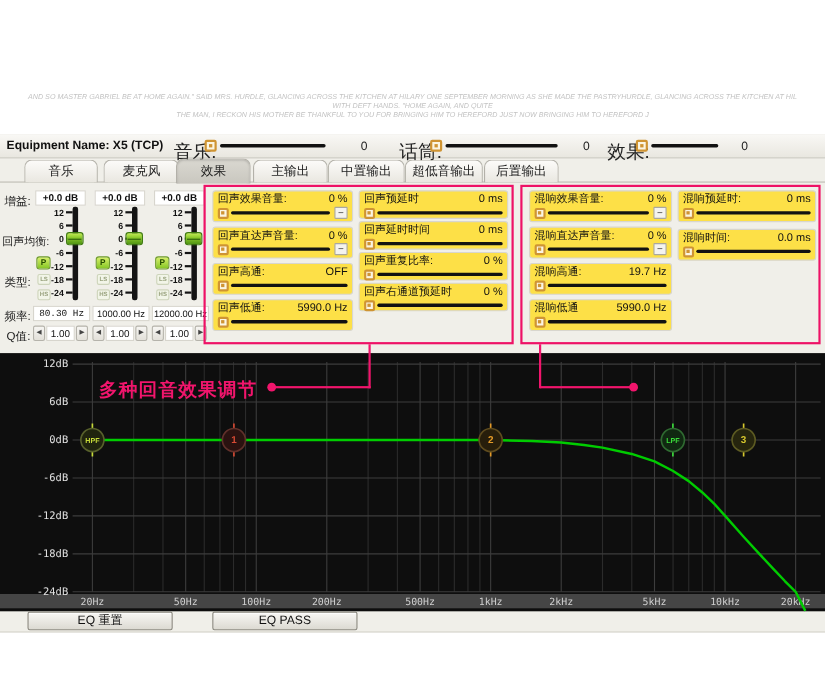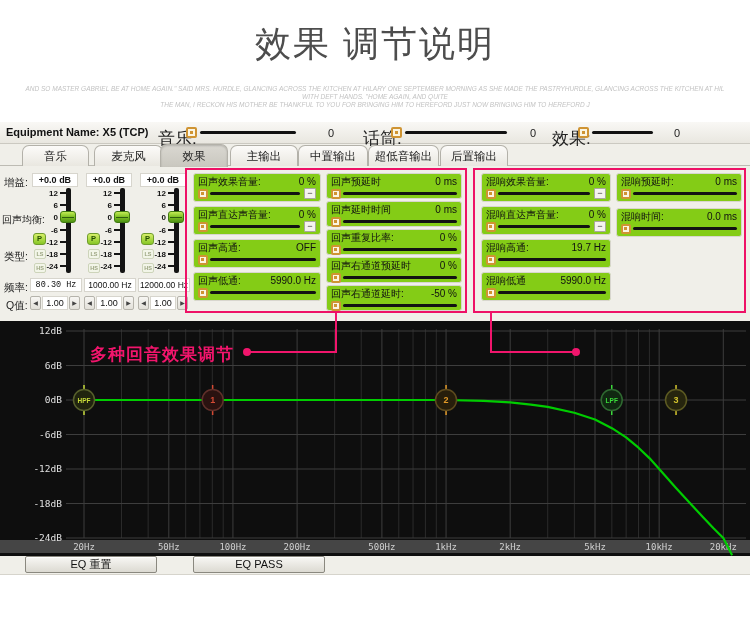--- a/index.html
+++ b/index.html
@@ -50,21 +50,21 @@
   .pbtn.sub{width:12px;height:10px;border:1px solid #cdd4ba;border-radius:2px;color:#9aa37f;font-size:5.5px;line-height:8px;
           background:#f2f5e8;}
   .spin-btn{position:absolute;width:11px;height:14px;box-sizing:border-box;border:1px solid #b5b3ab;
             background:linear-gradient(#f7f6f3,#e2e0d9);font-size:6px;color:#444;text-align:center;line-height:12px;border-radius:2px;}
   .spin-val{position:absolute;width:26px;height:14px;background:#fff;border:1px solid #d7d5cd;box-sizing:border-box;
             font-size:9px;color:#111;text-align:center;line-height:12px;}
 
   
   .groupbox{position:absolute;border:2px solid #ee1166;box-sizing:border-box;}
   .gcol{position:absolute;display:flex;flex-direction:column;}
-  .ctl{background:#84cc16;border:1px solid #d8d6ce;border-radius:3px;box-sizing:border-box;
+  .ctl{background:#fde047;border:1px solid #d8d6ce;border-radius:3px;box-sizing:border-box;
        padding:1px 4px 2px 4px;}
   .ctl-top{display:flex;justify-content:space-between;font-size:10px;color:#111;height:13px;line-height:13px;}
   .ctl-val{font-weight:normal;}
   .ctl-srow{display:flex;align-items:center;height:11px;}
   .ctl-handle{width:10px;height:10px;box-sizing:border-box;border:2px solid #cf9433;background:#fbf5e2;
               border-radius:2px;position:relative;flex:0 0 auto;}
   .ctl-handle::after{content:"";position:absolute;left:1px;top:1px;width:3px;height:3px;background:#cf9433;}
   .ctl-track{flex:1;height:3px;background:#121212;border-radius:2px;margin-left:2px;}
   .ctl-mute{flex:0 0 auto;width:12px;height:11px;margin-left:4px;box-sizing:border-box;border:1px solid #a9a79f;
             background:#f4f3ef;font-size:9px;line-height:9px;text-align:center;color:#333;border-radius:1px;}
@@ -81,21 +81,20 @@
   .fbtn{position:absolute;top:556px;width:132px;height:17px;box-sizing:border-box;
         border:1px solid #8a887f;border-radius:2px;background:linear-gradient(#f8f7f4,#dcdad2);
         font-size:11px;color:#111;text-align:center;line-height:15px;cursor:default;
         box-shadow:inset 0 1px 0 #fff;}
 </style>
 </head>
 <body>
 
 <div class="page">
 
-  <h1 class="hero-title">效果 调节说明</h1>
   <div class="fine">
     <div>AND SO MASTER GABRIEL BE AT HOME AGAIN."  SAID MRS. HURDLE, GLANCING ACROSS THE KITCHEN AT HILARY ONE SEPTEMBER MORNING AS SHE MADE THE PASTRYHURDLE, GLANCING ACROSS THE KITCHEN AT HIL</div>
     <div>WITH DEFT HANDS.  "HOME AGAIN, AND QUITE</div>
     <div>THE MAN, I RECKON HIS MOTHER BE THANKFUL TO YOU FOR BRINGING HIM TO HEREFORD JUST NOW BRINGING HIM TO HEREFORD J</div>
   </div>
 
   <div class="app-bg"></div>
 
   <div class="toolbar">
     <span class="tb-eqname">Equipment Name: X5 (TCP)</span>
@@ -281,30 +280,20 @@
         <div class="ctl" style="height: 26px;">
           <div class="ctl-top">
             <div>回声右通道预延时</div>
             <div class="ctl-val">0 %</div>
           </div>
           <div class="ctl-srow">
             <div class="ctl-handle"></div>
             <div class="ctl-track"></div>
           </div>
         </div>
-        <div class="ctl" style="height: 26px;">
-          <div class="ctl-top">
-            <div>回声右通道延时:</div>
-            <div class="ctl-val">-50 %</div>
-          </div>
-          <div class="ctl-srow">
-            <div class="ctl-handle"></div>
-            <div class="ctl-track"></div>
-          </div>
-        </div>
       </div>
     </div>
   <div class="groupbox" id="reverb-box" style="left:473px;top:168px;width:273px;height:145px;">
       <div class="gcol" style="left: 6px; top: 3px; width: 130px; gap: 4px;">
         <div class="ctl" style="height: 29px;">
           <div class="ctl-top">
             <div>混响效果音量:</div>
             <div class="ctl-val">0 %</div>
           </div>
           <div class="ctl-srow">

